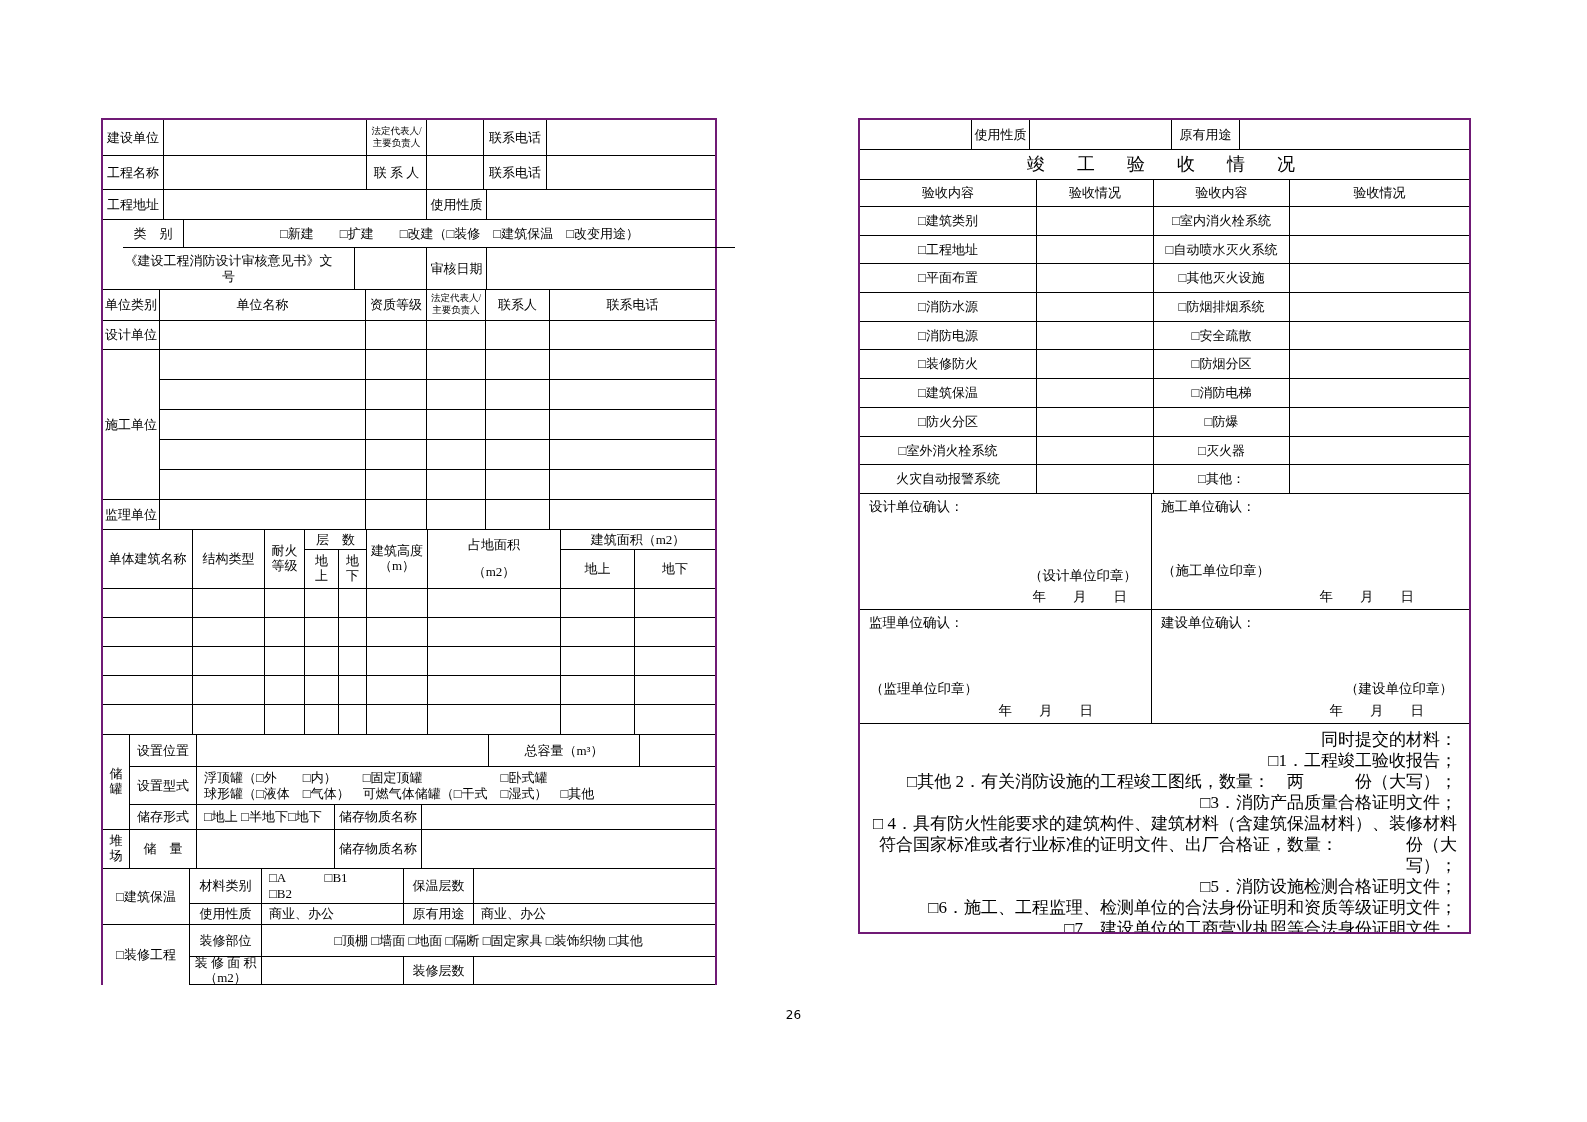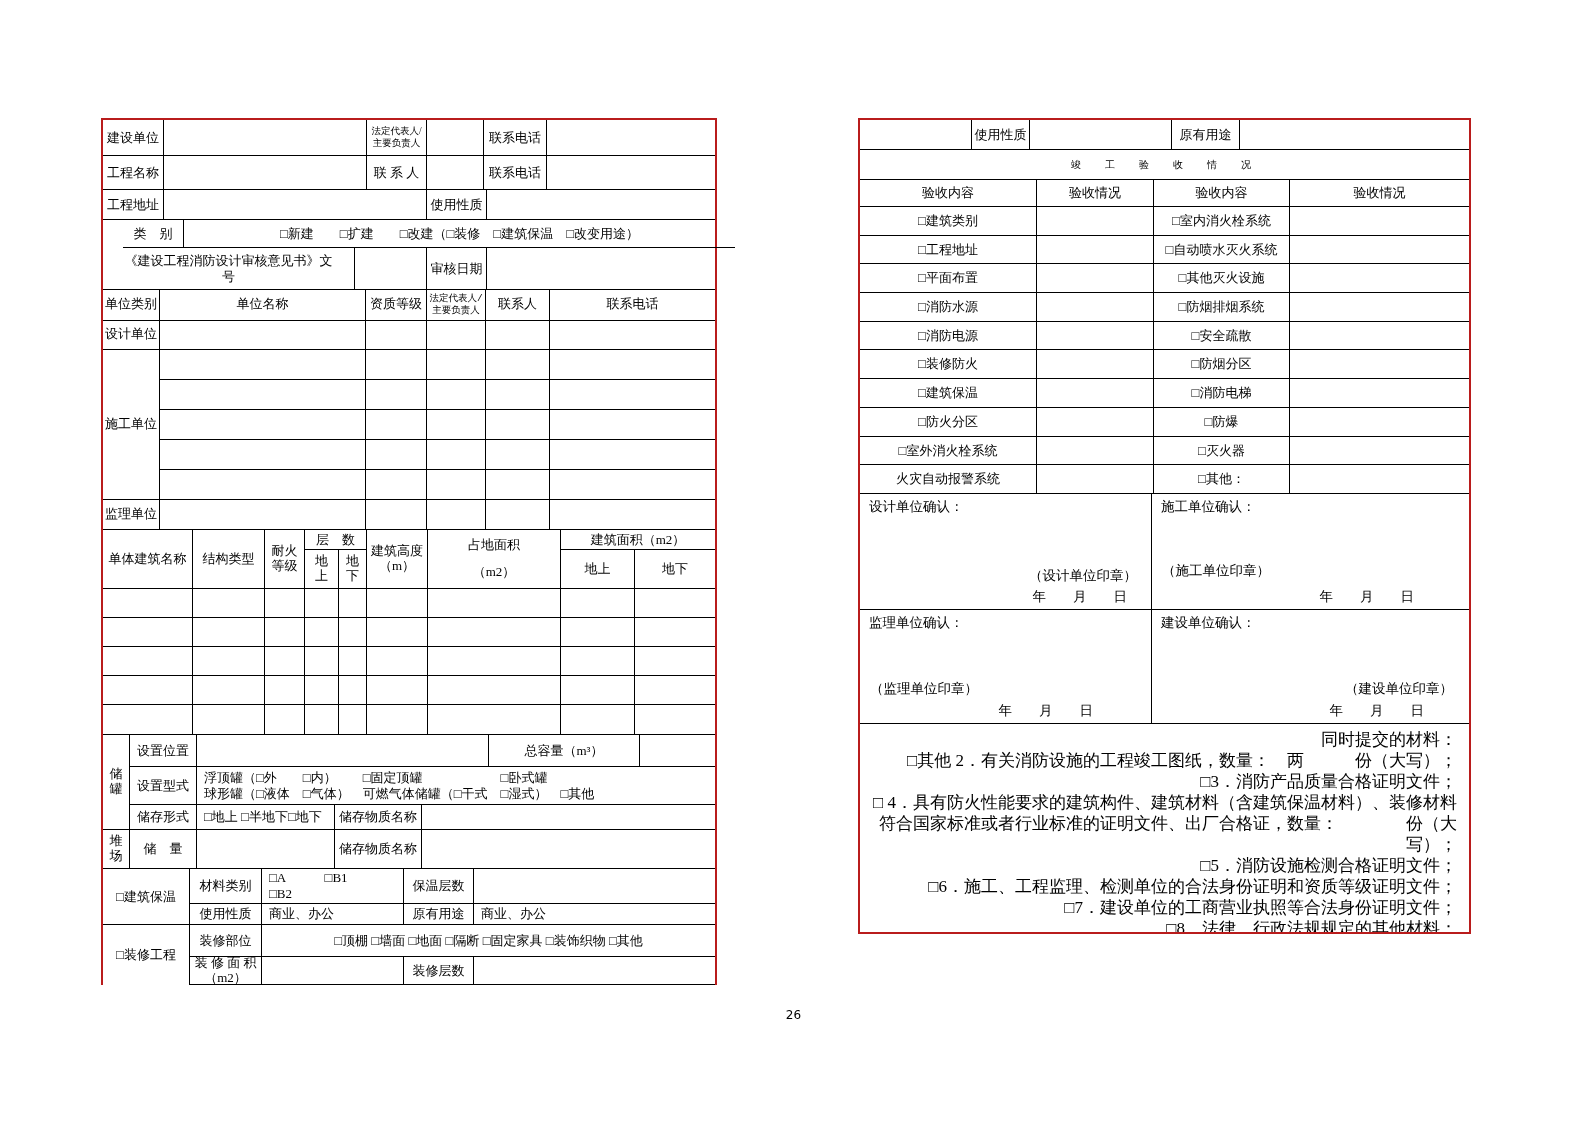--- a/index.html
+++ b/index.html
@@ -1,33 +1,33 @@
 <!DOCTYPE html>
 <html><head>
 <meta charset="utf-8">
 <style>
   html,body{margin:0;padding:0;background:#fff;}
   .canvas{position:relative;width:1587px;height:1122px;background:#ffffff;
           font-family:"Liberation Serif","DejaVu Serif",serif;color:#000;}
-  .page{position:absolute;border:2px solid #b91c1c;background:#fff;}
+  .page{position:absolute;border:2px solid #701a75;background:#fff;}
   .pageL{left:101px;top:118px;width:612px;border-bottom:none;}
   .pageR{left:858px;top:118px;width:609px;}
   .g{display:grid;}
   .c{border-right:1.5px solid #000;border-bottom:1.5px solid #000;
      display:flex;align-items:center;justify-content:center;
      text-align:center;font-size:13px;line-height:1.2;overflow:hidden;}
   .c.nr{border-right:none;}
   .c.nb{border-bottom:none;}
   .col{flex-direction:column;}
   .lt{justify-content:flex-start;text-align:left;padding:0 7px;}
   .ltc{align-items:flex-start;text-align:left;padding:2px 7px;}
   .sm{font-size:9.5px;line-height:1.25;}
   .v span{display:block;line-height:1.15;}
   .pad{padding:0 16px;}
-  .title{letter-spacing:7px;font-size:10px;}
+  .title{letter-spacing:7px;font-size:18px;}
   .confirm{display:block;position:relative;text-align:left;padding:5px 9px;font-size:13.5px;}
   .confirm .seal,.confirm .cdate{position:absolute;font-size:13.5px;}
   .mats{display:block;text-align:right;padding:5px 12px;font-size:17px;font-family:Liberation Serif, serif;}
   .mline{line-height:21px;}
   .pageno{position:absolute;left:0;top:1008px;width:1587px;text-align:center;
           font-family:"DejaVu Sans","Liberation Sans",sans-serif;font-size:12px;}
 </style>
 </head>
 <body>
 
@@ -65,21 +65,21 @@
       <div class="c nr">□新建　　□扩建　　□改建（□装修　□建筑保温　□改变用途）</div>
     </div>
 
     <div class="g" style="grid-template-columns:252px 72px 60px 228px;grid-template-rows:42px;">
       <div class="c pad">《建设工程消防设计审核意见书》文号</div>
       <div class="c"></div>
       <div class="c">审核日期</div>
       <div class="c nr"></div>
     </div>
 
-    <div class="g" style="grid-template-columns:57px 206px 61px 59px 64px 165px;grid-template-rows:31px 29px 30px 30px 30px 30px 30px 30px;font-family:Liberation Mono, monospace;">
+    <div class="g" style="grid-template-columns:57px 206px 61px 59px 64px 165px;grid-template-rows:31px 29px 30px 30px 30px 30px 30px 30px;">
       <div class="c">单位类别</div>
       <div class="c">单位名称</div>
       <div class="c">资质等级</div>
       <div class="c col sm">
           <span>法定代表人/</span>
           <span>主要负责人</span>
         </div>
       <div class="c">联系人</div>
       <div class="c nr">联系电话</div>
 
@@ -347,20 +347,21 @@
       <div class="c nr confirm">
         <span>建设单位确认：</span>
         <span class="seal" style="right:16px;bottom:26px;">（建设单位印章）</span>
         <span class="cdate" style="right:45px;bottom:4px;">年　　月　　日</span>
       </div>
     </div>
 
     <div class="g" style="grid-template-columns:609px;grid-template-rows:208px;">
       <div class="c nr nb mats">
         <div class="mline">同时提交的材料：</div>
+        <div class="mline">□1．工程竣工验收报告；</div>
         <div class="mline">□其他 2．有关消防设施的工程竣工图纸，数量：　两　　　份（大写）；</div>
         <div class="mline">□3．消防产品质量合格证明文件；</div>
         <div class="mline">□ 4．具有防火性能要求的建筑构件、建筑材料（含建筑保温材料）、装修材料符合国家标准或者行业标准的证明文件、出厂合格证，数量：　　　　份（大写）；</div>
         <div class="mline">□5．消防设施检测合格证明文件；</div>
         <div class="mline">□6．施工、工程监理、检测单位的合法身份证明和资质等级证明文件；</div>
         <div class="mline">□7．建设单位的工商营业执照等合法身份证明文件；</div>
         <div class="mline">□8．法律、行政法规规定的其他材料：</div>
       </div>
     </div>
   </div>

